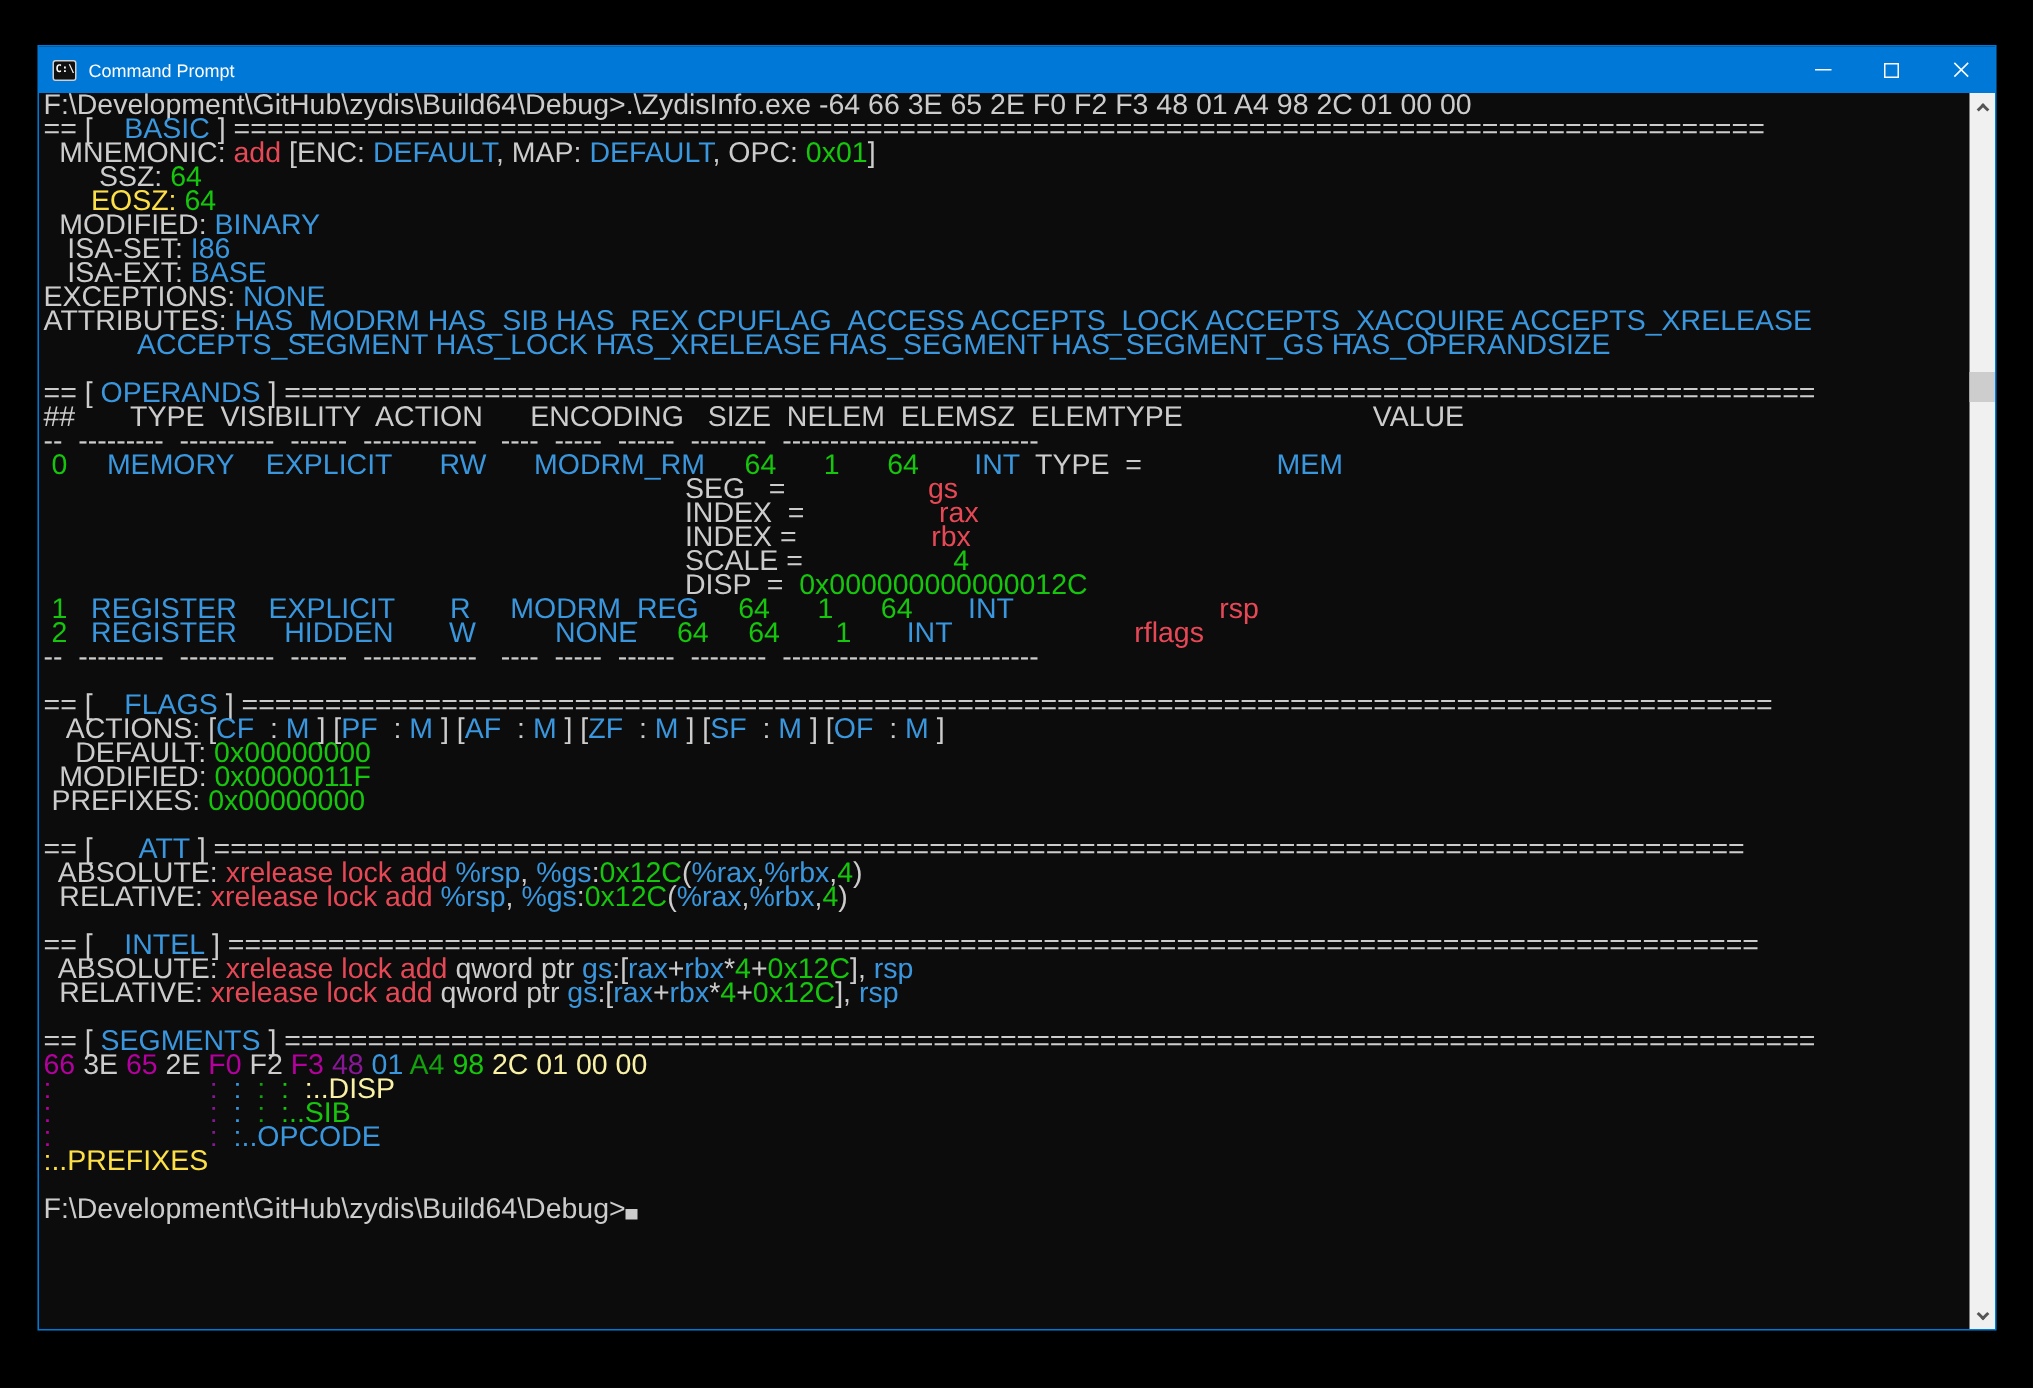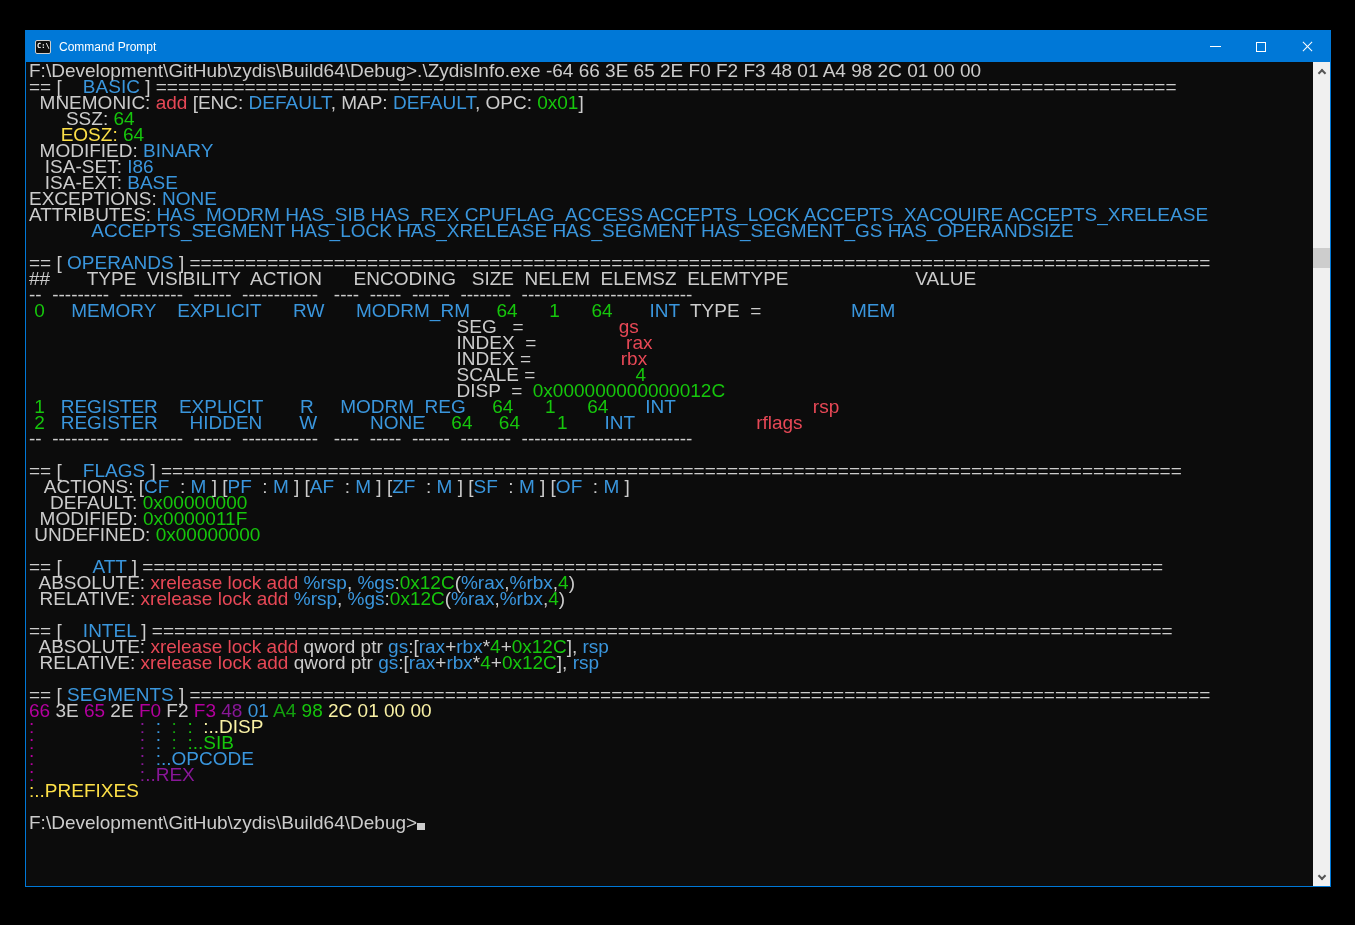--- a/index.html
+++ b/index.html
@@ -98,36 +98,35 @@
         <div class="line"><span style="color: rgb(204, 204, 204);">                                                                                 SCALE =</span><span style="color: rgb(22, 198, 12);">                   4</span></div>
         <div class="line"><span style="color: rgb(204, 204, 204);">                                                                                 DISP  =</span><span style="color: rgb(22, 198, 12);">  0x000000000000012C</span></div>
         <div class="line"><span style="color: rgb(22, 198, 12);"> 1</span><span style="color: rgb(58, 150, 221);">   REGISTER</span><span style="color: rgb(58, 150, 221);">    EXPLICIT</span><span style="color: rgb(58, 150, 221);">       R</span><span style="color: rgb(58, 150, 221);">     MODRM_REG</span><span style="color: rgb(22, 198, 12);">     64</span><span style="color: rgb(22, 198, 12);">      1</span><span style="color: rgb(22, 198, 12);">      64</span><span style="color: rgb(58, 150, 221);">       INT</span><span style="color: rgb(231, 72, 86);">                          rsp</span></div>
         <div class="line"><span style="color: rgb(22, 198, 12);"> 2</span><span style="color: rgb(58, 150, 221);">   REGISTER</span><span style="color: rgb(58, 150, 221);">      HIDDEN</span><span style="color: rgb(58, 150, 221);">       W</span><span style="color: rgb(58, 150, 221);">          NONE</span><span style="color: rgb(22, 198, 12);">     64</span><span style="color: rgb(22, 198, 12);">     64</span><span style="color: rgb(22, 198, 12);">       1</span><span style="color: rgb(58, 150, 221);">       INT</span><span style="color: rgb(231, 72, 86);">                       rflags</span></div>
         <div class="line"><span style="color: rgb(204, 204, 204);">--  ---------  ----------  ------  ------------   ----  -----  ------  --------  ---------------------------</span></div>
         <div class="line"> </div>
         <div class="line"><span style="color: rgb(204, 204, 204);">== [ </span><span style="color: rgb(58, 150, 221);">   FLAGS</span><span style="color: rgb(204, 204, 204);"> ] ============================================================================================</span></div>
         <div class="line"><span style="color: rgb(204, 204, 204);">   ACTIONS: [</span><span style="color: rgb(58, 150, 221);">CF</span><span style="color: rgb(204, 204, 204);">  : </span><span style="color: rgb(58, 150, 221);">M</span><span style="color: rgb(204, 204, 204);"> ] [</span><span style="color: rgb(58, 150, 221);">PF</span><span style="color: rgb(204, 204, 204);">  : </span><span style="color: rgb(58, 150, 221);">M</span><span style="color: rgb(204, 204, 204);"> ] [</span><span style="color: rgb(58, 150, 221);">AF</span><span style="color: rgb(204, 204, 204);">  : </span><span style="color: rgb(58, 150, 221);">M</span><span style="color: rgb(204, 204, 204);"> ] [</span><span style="color: rgb(58, 150, 221);">ZF</span><span style="color: rgb(204, 204, 204);">  : </span><span style="color: rgb(58, 150, 221);">M</span><span style="color: rgb(204, 204, 204);"> ] [</span><span style="color: rgb(58, 150, 221);">SF</span><span style="color: rgb(204, 204, 204);">  : </span><span style="color: rgb(58, 150, 221);">M</span><span style="color: rgb(204, 204, 204);"> ] [</span><span style="color: rgb(58, 150, 221);">OF</span><span style="color: rgb(204, 204, 204);">  : </span><span style="color: rgb(58, 150, 221);">M</span><span style="color: rgb(204, 204, 204);"> ]</span></div>
         <div class="line"><span style="color: rgb(204, 204, 204);">    DEFAULT: </span><span style="color: rgb(22, 198, 12);">0x00000000</span></div>
         <div class="line"><span style="color: rgb(204, 204, 204);">  MODIFIED: </span><span style="color: rgb(22, 198, 12);">0x0000011F</span></div>
-        <div class="line"><span style="color: rgb(204, 204, 204);"> UNDEFINED: </span><span style="color: rgb(22, 198, 12);">0x00000000</span></div>
+        <div class="line"><span style="color: rgb(204, 204, 204);"> PREFIXES: </span><span style="color: rgb(22, 198, 12);">0x00000000</span></div>
         <div class="line"> </div>
         <div class="line"><span style="color: rgb(204, 204, 204);">== [ </span><span style="color: rgb(58, 150, 221);">     ATT</span><span style="color: rgb(204, 204, 204);"> ] ============================================================================================</span></div>
         <div class="line"><span style="color: rgb(204, 204, 204);">  ABSOLUTE: </span><span style="color: rgb(231, 72, 86);">xrelease lock add</span><span style="color: rgb(58, 150, 221);"> %rsp</span><span style="color: rgb(204, 204, 204);">,</span><span style="color: rgb(58, 150, 221);"> %gs</span><span style="color: rgb(204, 204, 204);">:</span><span style="color: rgb(22, 198, 12);">0x12C</span><span style="color: rgb(204, 204, 204);">(</span><span style="color: rgb(58, 150, 221);">%rax</span><span style="color: rgb(204, 204, 204);">,</span><span style="color: rgb(58, 150, 221);">%rbx</span><span style="color: rgb(204, 204, 204);">,</span><span style="color: rgb(22, 198, 12);">4</span><span style="color: rgb(204, 204, 204);">)</span></div>
         <div class="line"><span style="color: rgb(204, 204, 204);">  RELATIVE: </span><span style="color: rgb(231, 72, 86);">xrelease lock add</span><span style="color: rgb(58, 150, 221);"> %rsp</span><span style="color: rgb(204, 204, 204);">,</span><span style="color: rgb(58, 150, 221);"> %gs</span><span style="color: rgb(204, 204, 204);">:</span><span style="color: rgb(22, 198, 12);">0x12C</span><span style="color: rgb(204, 204, 204);">(</span><span style="color: rgb(58, 150, 221);">%rax</span><span style="color: rgb(204, 204, 204);">,</span><span style="color: rgb(58, 150, 221);">%rbx</span><span style="color: rgb(204, 204, 204);">,</span><span style="color: rgb(22, 198, 12);">4</span><span style="color: rgb(204, 204, 204);">)</span></div>
         <div class="line"> </div>
         <div class="line"><span style="color: rgb(204, 204, 204);">== [ </span><span style="color: rgb(58, 150, 221);">   INTEL</span><span style="color: rgb(204, 204, 204);"> ] ============================================================================================</span></div>
         <div class="line"><span style="color: rgb(204, 204, 204);">  ABSOLUTE: </span><span style="color: rgb(231, 72, 86);">xrelease lock add</span><span style="color: rgb(204, 204, 204);"> qword ptr </span><span style="color: rgb(58, 150, 221);">gs</span><span style="color: rgb(204, 204, 204);">:[</span><span style="color: rgb(58, 150, 221);">rax</span><span style="color: rgb(204, 204, 204);">+</span><span style="color: rgb(58, 150, 221);">rbx</span><span style="color: rgb(204, 204, 204);">*</span><span style="color: rgb(22, 198, 12);">4</span><span style="color: rgb(204, 204, 204);">+</span><span style="color: rgb(22, 198, 12);">0x12C</span><span style="color: rgb(204, 204, 204);">], </span><span style="color: rgb(58, 150, 221);">rsp</span></div>
         <div class="line"><span style="color: rgb(204, 204, 204);">  RELATIVE: </span><span style="color: rgb(231, 72, 86);">xrelease lock add</span><span style="color: rgb(204, 204, 204);"> qword ptr </span><span style="color: rgb(58, 150, 221);">gs</span><span style="color: rgb(204, 204, 204);">:[</span><span style="color: rgb(58, 150, 221);">rax</span><span style="color: rgb(204, 204, 204);">+</span><span style="color: rgb(58, 150, 221);">rbx</span><span style="color: rgb(204, 204, 204);">*</span><span style="color: rgb(22, 198, 12);">4</span><span style="color: rgb(204, 204, 204);">+</span><span style="color: rgb(22, 198, 12);">0x12C</span><span style="color: rgb(204, 204, 204);">], </span><span style="color: rgb(58, 150, 221);">rsp</span></div>
         <div class="line"> </div>
         <div class="line"><span style="color: rgb(204, 204, 204);">== [ </span><span style="color: rgb(58, 150, 221);">SEGMENTS</span><span style="color: rgb(204, 204, 204);"> ] ============================================================================================</span></div>
         <div class="line"><span style="color: rgb(180, 0, 158);">66</span><span style="color: rgb(204, 204, 204);"> 3E</span><span style="color: rgb(180, 0, 158);"> 65</span><span style="color: rgb(204, 204, 204);"> 2E</span><span style="color: rgb(180, 0, 158);"> F0</span><span style="color: rgb(204, 204, 204);"> F2</span><span style="color: rgb(180, 0, 158);"> F3</span><span style="color: rgb(136, 23, 152);"> 48</span><span style="color: rgb(58, 150, 221);"> 01</span><span style="color: rgb(19, 161, 14);"> A4</span><span style="color: rgb(22, 198, 12);"> 98</span><span style="color: rgb(249, 241, 165);"> 2C 01 00 00</span></div>
         <div class="line"><span style="color: rgb(180, 0, 158);">:</span><span style="color: rgb(136, 23, 152);">                    :</span><span style="color: rgb(58, 150, 221);">  :</span><span style="color: rgb(19, 161, 14);">  :</span><span style="color: rgb(22, 198, 12);">  :</span><span style="color: rgb(249, 241, 165);">  :..DISP</span></div>
         <div class="line"><span style="color: rgb(180, 0, 158);">:</span><span style="color: rgb(136, 23, 152);">                    :</span><span style="color: rgb(58, 150, 221);">  :</span><span style="color: rgb(19, 161, 14);">  :</span><span style="color: rgb(22, 198, 12);">  :..SIB</span></div>
         <div class="line"><span style="color: rgb(180, 0, 158);">:</span><span style="color: rgb(136, 23, 152);">                    :</span><span style="color: rgb(58, 150, 221);">  :..OPCODE</span></div>
-        <div class="line"><span style="color: rgb(180, 0, 158);">:</span><span style="color: rgb(136, 23, 152);">                    :..REX</span></div>
         <div class="line"><span style="color: #fde047;">:..PREFIXES</span></div>
         <div class="line"> </div>
         <div class="line"><span style="color: rgb(204, 204, 204);">F:\Development\GitHub\zydis\Build64\Debug&gt;</span><span class="cursor"></span></div>
       </div>
     <div class="scrollbar" style="background: rgb(240, 240, 240);">
       <div class="sb-arrow up">
         <span class="chev up"></span>
       </div>
       <div class="sb-thumb" style="background: rgb(205, 205, 205);"></div>
       <div class="sb-arrow down">

